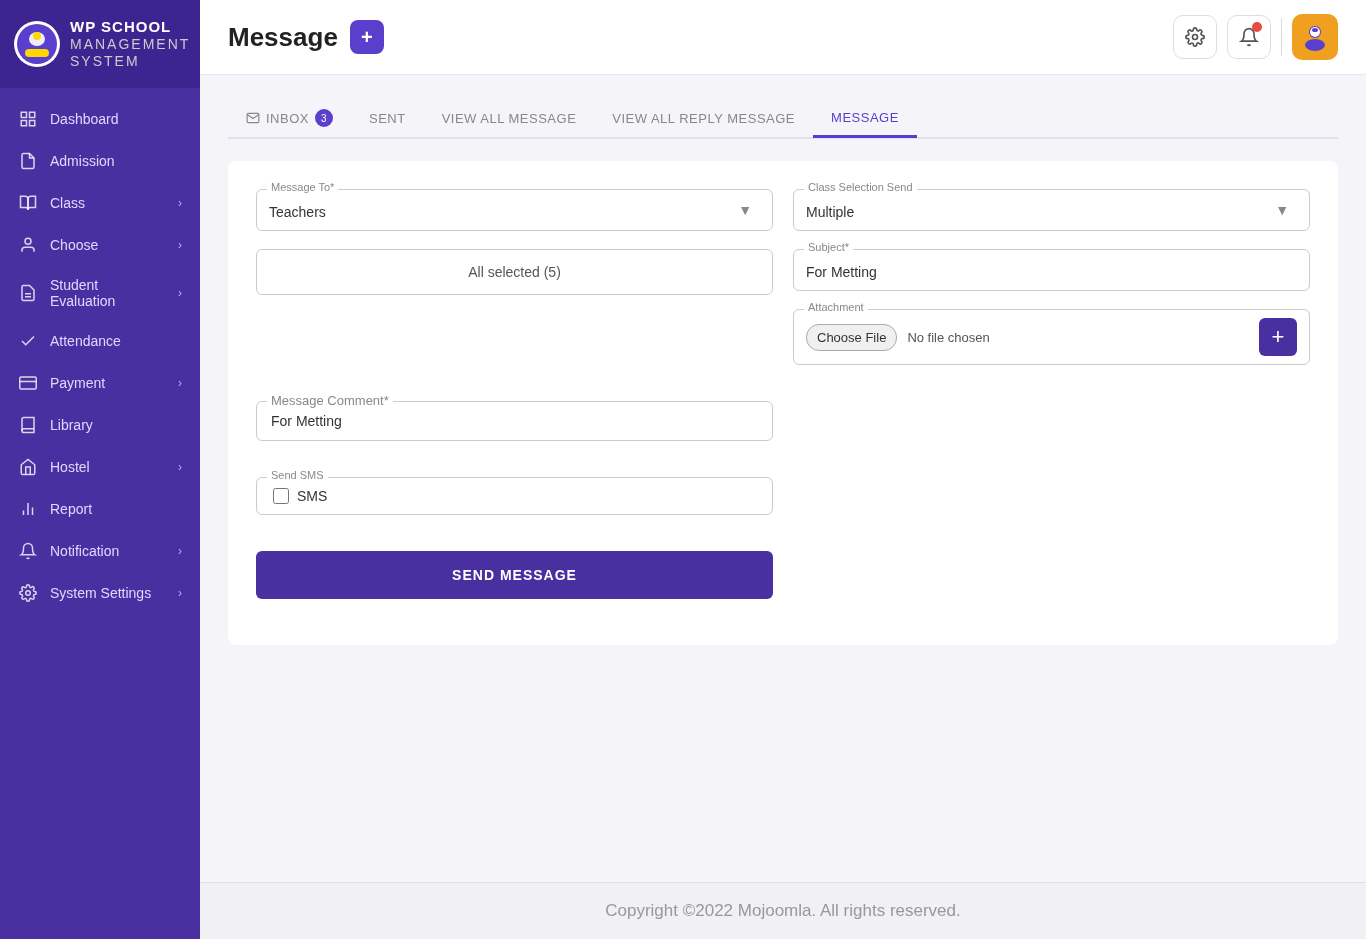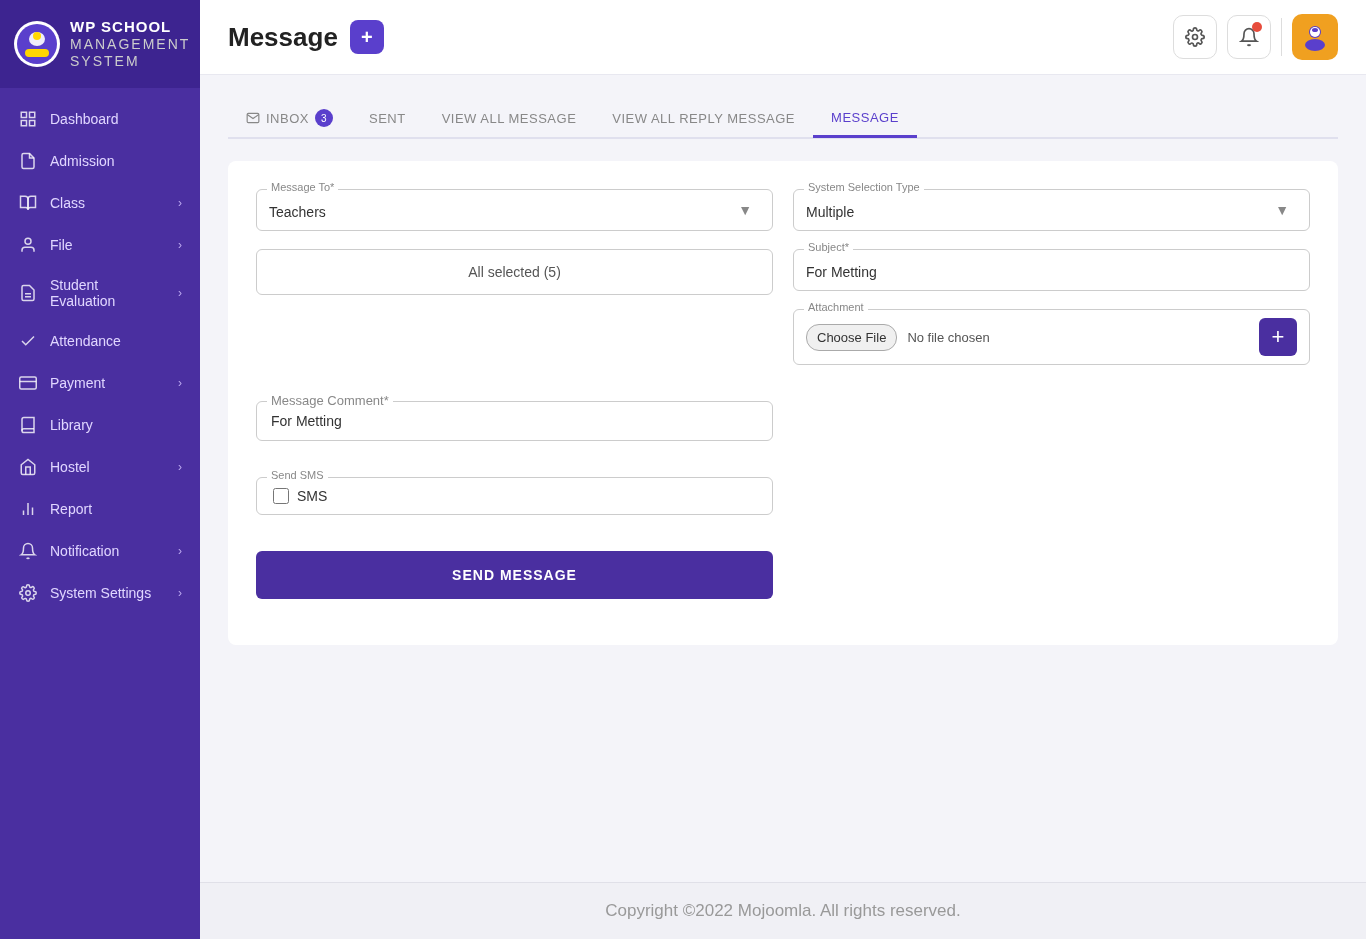--- a/index.html
+++ b/index.html
@@ -138,21 +138,21 @@
       <span class="nav-label">Class</span>
       <span class="chevron">›</span>
     </div>
         <div class="nav-item">
       <span class="nav-icon">
             <svg width="18" height="18" viewBox="0 0 24 24" fill="none" stroke="rgba(255,255,255,0.8)" stroke-width="2">
               <path d="M20 21v-2a4 4 0 0 0-4-4H8a4 4 0 0 0-4 4v2"></path>
               <circle cx="12" cy="7" r="4"></circle>
             </svg>
           </span>
-      <span class="nav-label">File</span>
+      <span class="nav-label">Choose</span>
       <span class="chevron">›</span>
     </div>
         <div class="nav-item">
       <span class="nav-icon">
             <svg width="18" height="18" viewBox="0 0 24 24" fill="none" stroke="rgba(255,255,255,0.8)" stroke-width="2">
               <path d="M14 2H6a2 2 0 0 0-2 2v16a2 2 0 0 0 2 2h12a2 2 0 0 0 2-2V8z"></path>
               <line x1="8" y1="13" x2="16" y2="13"></line>
               <line x1="8" y1="17" x2="16" y2="17"></line>
             </svg>
           </span>
@@ -303,21 +303,21 @@
                   <option>Students</option>
                   <option>Parents</option>
                   <option>All</option>
                 </select>
                 <span class="chevron-down">▼</span>
               </div>
             </div>
           </div>
           <div class="form-col">
             <div class="field-group">
-              <span class="field-label">System Selection Type</span>
+              <span class="field-label">Class Selection Send</span>
               <div class="select-wrapper">
                 <select class="field-select">
                   <option>Multiple</option>
                   <option>Single</option>
                   <option>All</option>
                 </select>
                 <span class="chevron-down">▼</span>
               </div>
             </div>
           </div>

